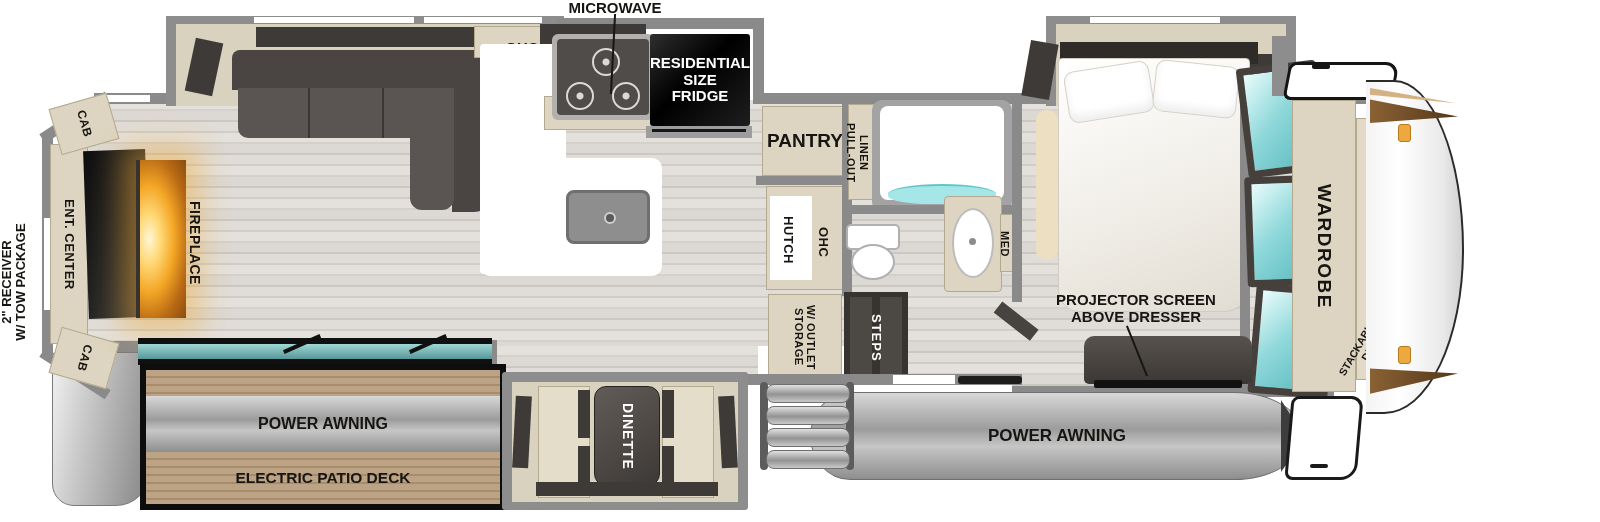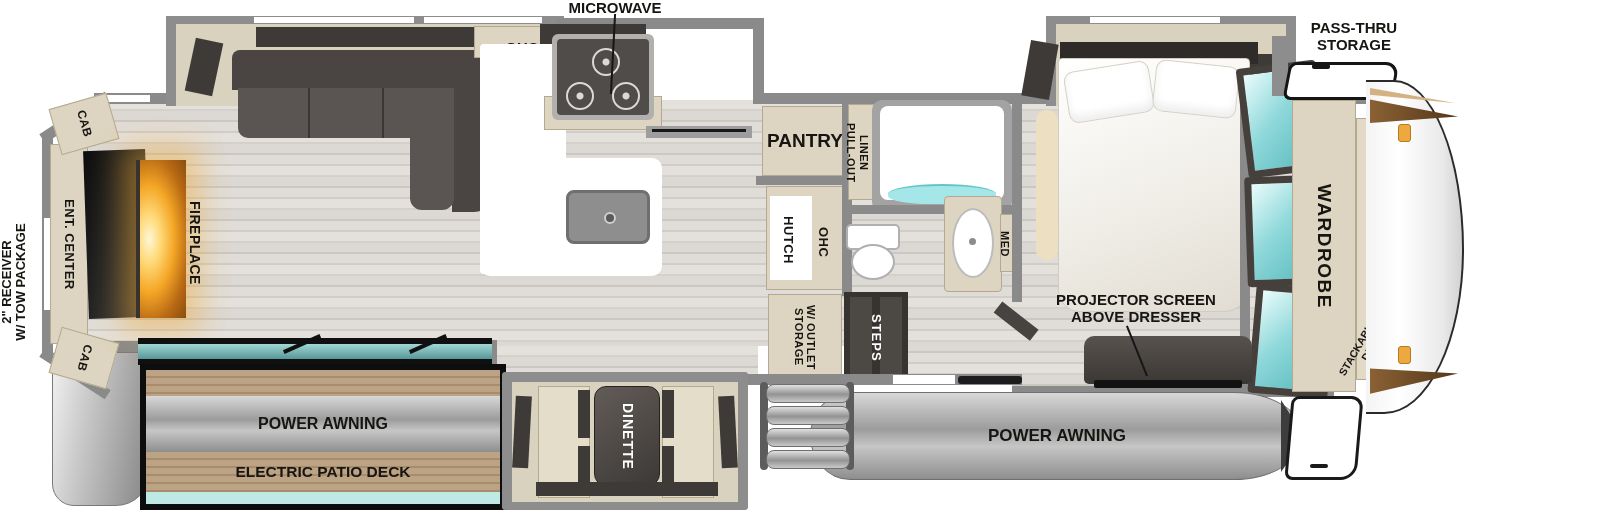--- a/index.html
+++ b/index.html
@@ -88,20 +88,23 @@
   <div class="abs white" style="left:480px;top:44px;width:86px;height:230px;border-radius:4px;"></div>
   <div class="abs white" style="left:480px;top:158px;width:182px;height:118px;border-radius:10px;"></div>
   <div class="abs beige" style="left:544px;top:96px;width:118px;height:34px;"></div>
   <div class="abs" style="left:552px;top:34px;width:102px;height:86px;background:#b2b0ad;border-radius:6px;"></div>
   <div class="abs" style="left:557px;top:39px;width:92px;height:76px;background:#4f4c4a;border-radius:4px;"></div>
   <div class="burner" style="left:592px;top:48px;"></div>
   <div class="burner" style="left:566px;top:82px;"></div>
   <div class="burner" style="left:612px;top:82px;"></div>
   <div class="abs" style="left:566px;top:190px;width:84px;height:54px;background:#8e8e8e;border:3px solid #6f6f6f;border-radius:8px;box-sizing:border-box;"></div>
   <div class="abs" style="left:604px;top:212px;width:8px;height:8px;background:#5a5a5a;border-radius:50%;border:2px solid #cfcfcf;"></div>
+  <div class="abs flexc wlbl" style="left:650px;top:34px;width:100px;height:92px;background:linear-gradient(135deg,#2e2e2e,#000 45%,#1e1e1e);border-radius:3px;font-size:15px;">RESIDENTIAL
+SIZE
+FRIDGE</div>
   <div class="abs" style="left:646px;top:126px;width:106px;height:12px;background:#9d9d9d;"></div>
   <div class="abs" style="left:652px;top:129px;width:94px;height:3px;background:#161616;"></div>
   <div class="abs lbl" style="left:540px;top:0px;width:150px;font-size:15px;">MICROWAVE</div>
   <div class="abs" style="left:612px;top:14px;width:2px;height:80px;background:#161616;transform:rotate(3deg);"></div>
 
   <div class="abs beige flexc" style="left:762px;top:106px;width:86px;height:70px;">
     <span class="lbl" style="font-size:19px;">PANTRY</span>
   </div>
   <div class="abs wall" style="left:756px;top:176px;width:92px;height:9px;"></div>
   <div class="abs beige" style="left:766px;top:186px;width:80px;height:104px;"></div>
@@ -150,21 +153,21 @@
   <div class="abs" style="left:138px;top:344px;width:354px;height:17px;background:linear-gradient(to bottom,#9fd8d4,#4e8d90);"></div>
   <div class="abs" style="left:138px;top:359px;width:354px;height:6px;background:#101010;"></div>
   <div class="abs" style="left:282px;top:342px;width:40px;height:4px;background:#101010;transform:rotate(-24deg);"></div>
   <div class="abs" style="left:408px;top:342px;width:40px;height:4px;background:#101010;transform:rotate(-24deg);"></div>
 
   <div class="abs" style="left:140px;top:364px;width:366px;height:146px;border:6px solid #0d0d0d;box-sizing:border-box;display:flex;flex-direction:column;">
     <div class="deckwood" style="height:26px;"></div>
     <div class="awngray flexc" style="height:56px;">
       <span class="lbl" style="font-size:16px;">POWER AWNING</span>
     </div>
-    <div class="deckwood flexc" style="height:40px;">
+    <div class="deckwood flexc" style="height:52px;">
       <span class="lbl" style="font-size:15.5px;">ELECTRIC PATIO DECK</span>
     </div>
     <div style="flex:1;background:#bfe9e4;"></div>
   </div>
 
   <div class="abs slidewall" style="left:502px;top:372px;width:246px;height:138px;border-radius:3px;"></div>
   <div class="abs slidefloor" style="left:512px;top:382px;width:226px;height:120px;"></div>
   <div class="abs darkwin" style="left:514px;top:396px;width:16px;height:72px;transform:rotate(3deg);"></div>
   <div class="abs darkwin" style="left:720px;top:396px;width:16px;height:72px;transform:rotate(-3deg);"></div>
   <div class="abs beige" style="left:538px;top:386px;width:52px;height:112px;background:#e4ddca;"></div>
@@ -216,22 +219,20 @@
   <div class="abs" style="left:1136px;top:324px;width:2px;height:54px;background:#161616;transform:rotate(-22deg);"></div>
 
   <div class="abs beige flexc" style="left:1292px;top:100px;width:64px;height:292px;">
     <span class="vlbl" style="font-size:19px;letter-spacing:1.5px;">WARDROBE</span>
   </div>
   <div class="abs" style="left:1356px;top:118px;width:34px;height:262px;background:#e2dac6;border:1px solid #b3a98e;box-sizing:border-box;"></div>
   <div class="abs lbl" style="left:1306px;top:316px;width:140px;font-size:10.5px;transform:rotate(-60deg);">STACKABLE WASHER/
 DRYER PREP</div>
 
   <div class="abs slidewall" style="left:1272px;top:36px;width:16px;height:60px;"></div>
-  <div class="abs lbl" style="left:1292px;top:20px;width:124px;font-size:15px;">PASS-THRU
-STORAGE</div>
   <div class="abs" style="left:1286px;top:62px;width:110px;height:38px;background:#fff;border:3px solid #151515;border-radius:8px 14px 10px 8px;transform:skewX(-11deg);box-sizing:border-box;"></div>
   <div class="abs" style="left:1312px;top:64px;width:18px;height:5px;background:#151515;border-radius:2px;"></div>
 
   <div class="abs" style="left:1366px;top:80px;width:98px;height:334px;background:linear-gradient(to right,#f4f4f4,#ffffff 35%,#e9e9e9 80%,#d2d2d2);
               border:2px solid #2a2a2a;border-left:none;border-radius:0 70px 80px 0 / 0 170px 165px 0;box-sizing:border-box;"></div>
   <div class="abs" style="left:1370px;top:86px;width:86px;height:26px;background:#d3b183;clip-path:polygon(0 8%,100% 66%,0 34%);"></div>
   <div class="abs" style="left:1370px;top:88px;width:88px;height:38px;background:linear-gradient(90deg,#8a6134,#54371a);clip-path:polygon(0 30%,100% 75%,0 92%);"></div>
   <div class="abs" style="left:1370px;top:364px;width:88px;height:38px;background:linear-gradient(90deg,#8a6134,#54371a);clip-path:polygon(0 12%,100% 25%,0 78%);"></div>
   <div class="abs" style="left:1398px;top:124px;width:11px;height:16px;background:#eba93f;border:1px solid #b97a1a;border-radius:3px;"></div>
   <div class="abs" style="left:1398px;top:346px;width:11px;height:16px;background:#eba93f;border:1px solid #b97a1a;border-radius:3px;"></div>

